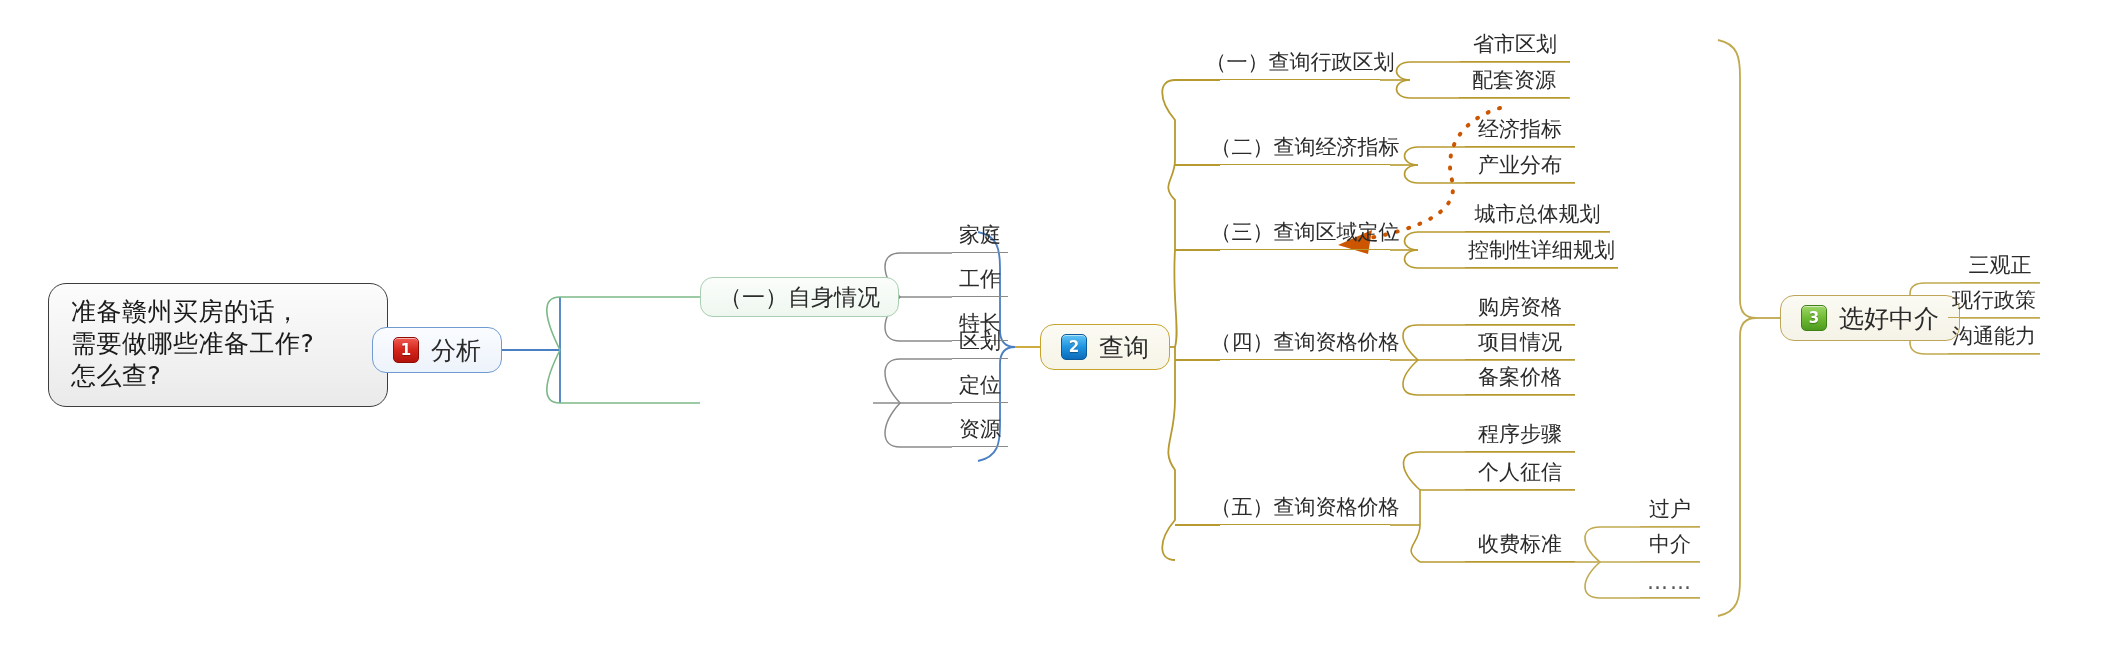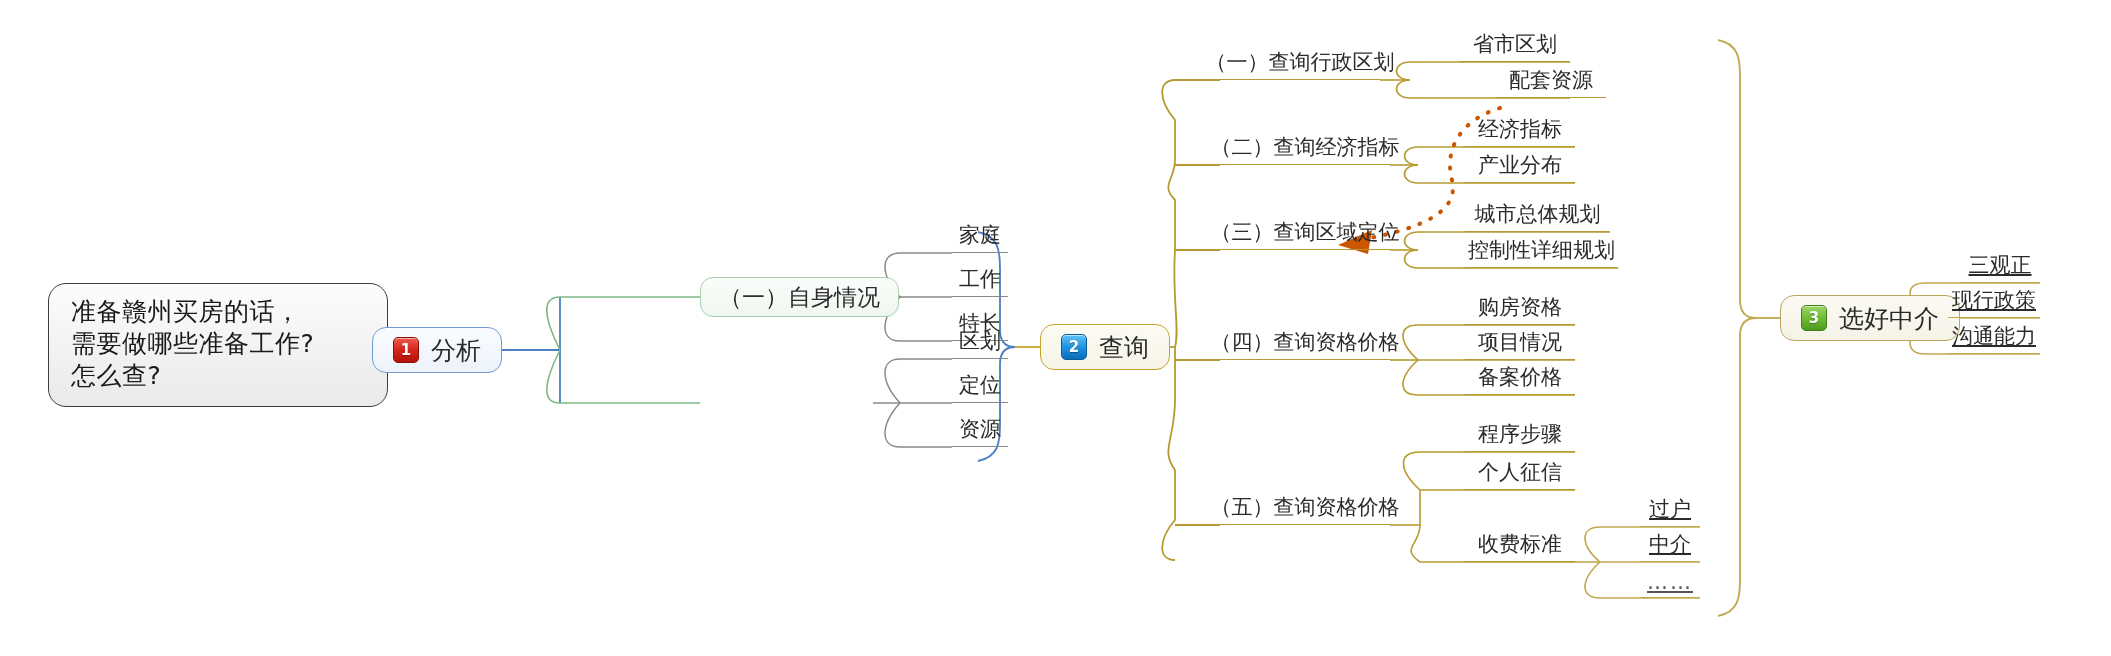--- a/index.html
+++ b/index.html
@@ -94,21 +94,21 @@
   .line-node {
     font-size: 21px;
     color: #2b2b2b;
     padding: 0 6px 3px 6px;
     height: 30px;
     align-items: flex-end;
     justify-content: center;
   }
   .line-node.gray   { border-bottom: 1.6px solid #8a8a8a; }
   .line-node.olive  { border-bottom: 1.6px solid #b79a2f; }
-  .line-node.olive2 { border-bottom: 1.6px solid #c0a94f; text-decoration: underline; }
+  .line-node.olive2 { border-bottom: 1.6px solid #c0a94f; }
 
   .dots-node { letter-spacing: 2px; color: #555; }
 </style>
 </head>
 <body>
 
 <div id="canvas">
 
   <svg id="wires" viewBox="0 0 2111 656">
 
@@ -253,21 +253,21 @@
   <div class="node line-node olive" style="left:1220px; top:330px; width:170px;text-align:right;">
     <span>（四）查询资格价格</span>
   </div>
   <div class="node line-node olive" style="left:1220px; top:495px; width:170px;">
     <span>（五）查询资格价格</span>
   </div>
 
   <div class="node line-node olive" style="left:1460px; top:32px; width:110px;">
     <span>省市区划</span>
   </div>
-  <div class="node line-node olive" style="left:1496px; top:68px; width:110px;">
+  <div class="node line-node olive" style="left:1459px; top:68px; width:110px;">
     <span>配套资源</span>
   </div>
 
   <div class="node line-node olive" style="left:1465px; top:117px; width:110px;">
     <span>经济指标</span>
   </div>
   <div class="node line-node olive" style="left:1465px; top:153px; width:110px;">
     <span>产业分布</span>
   </div>
 

